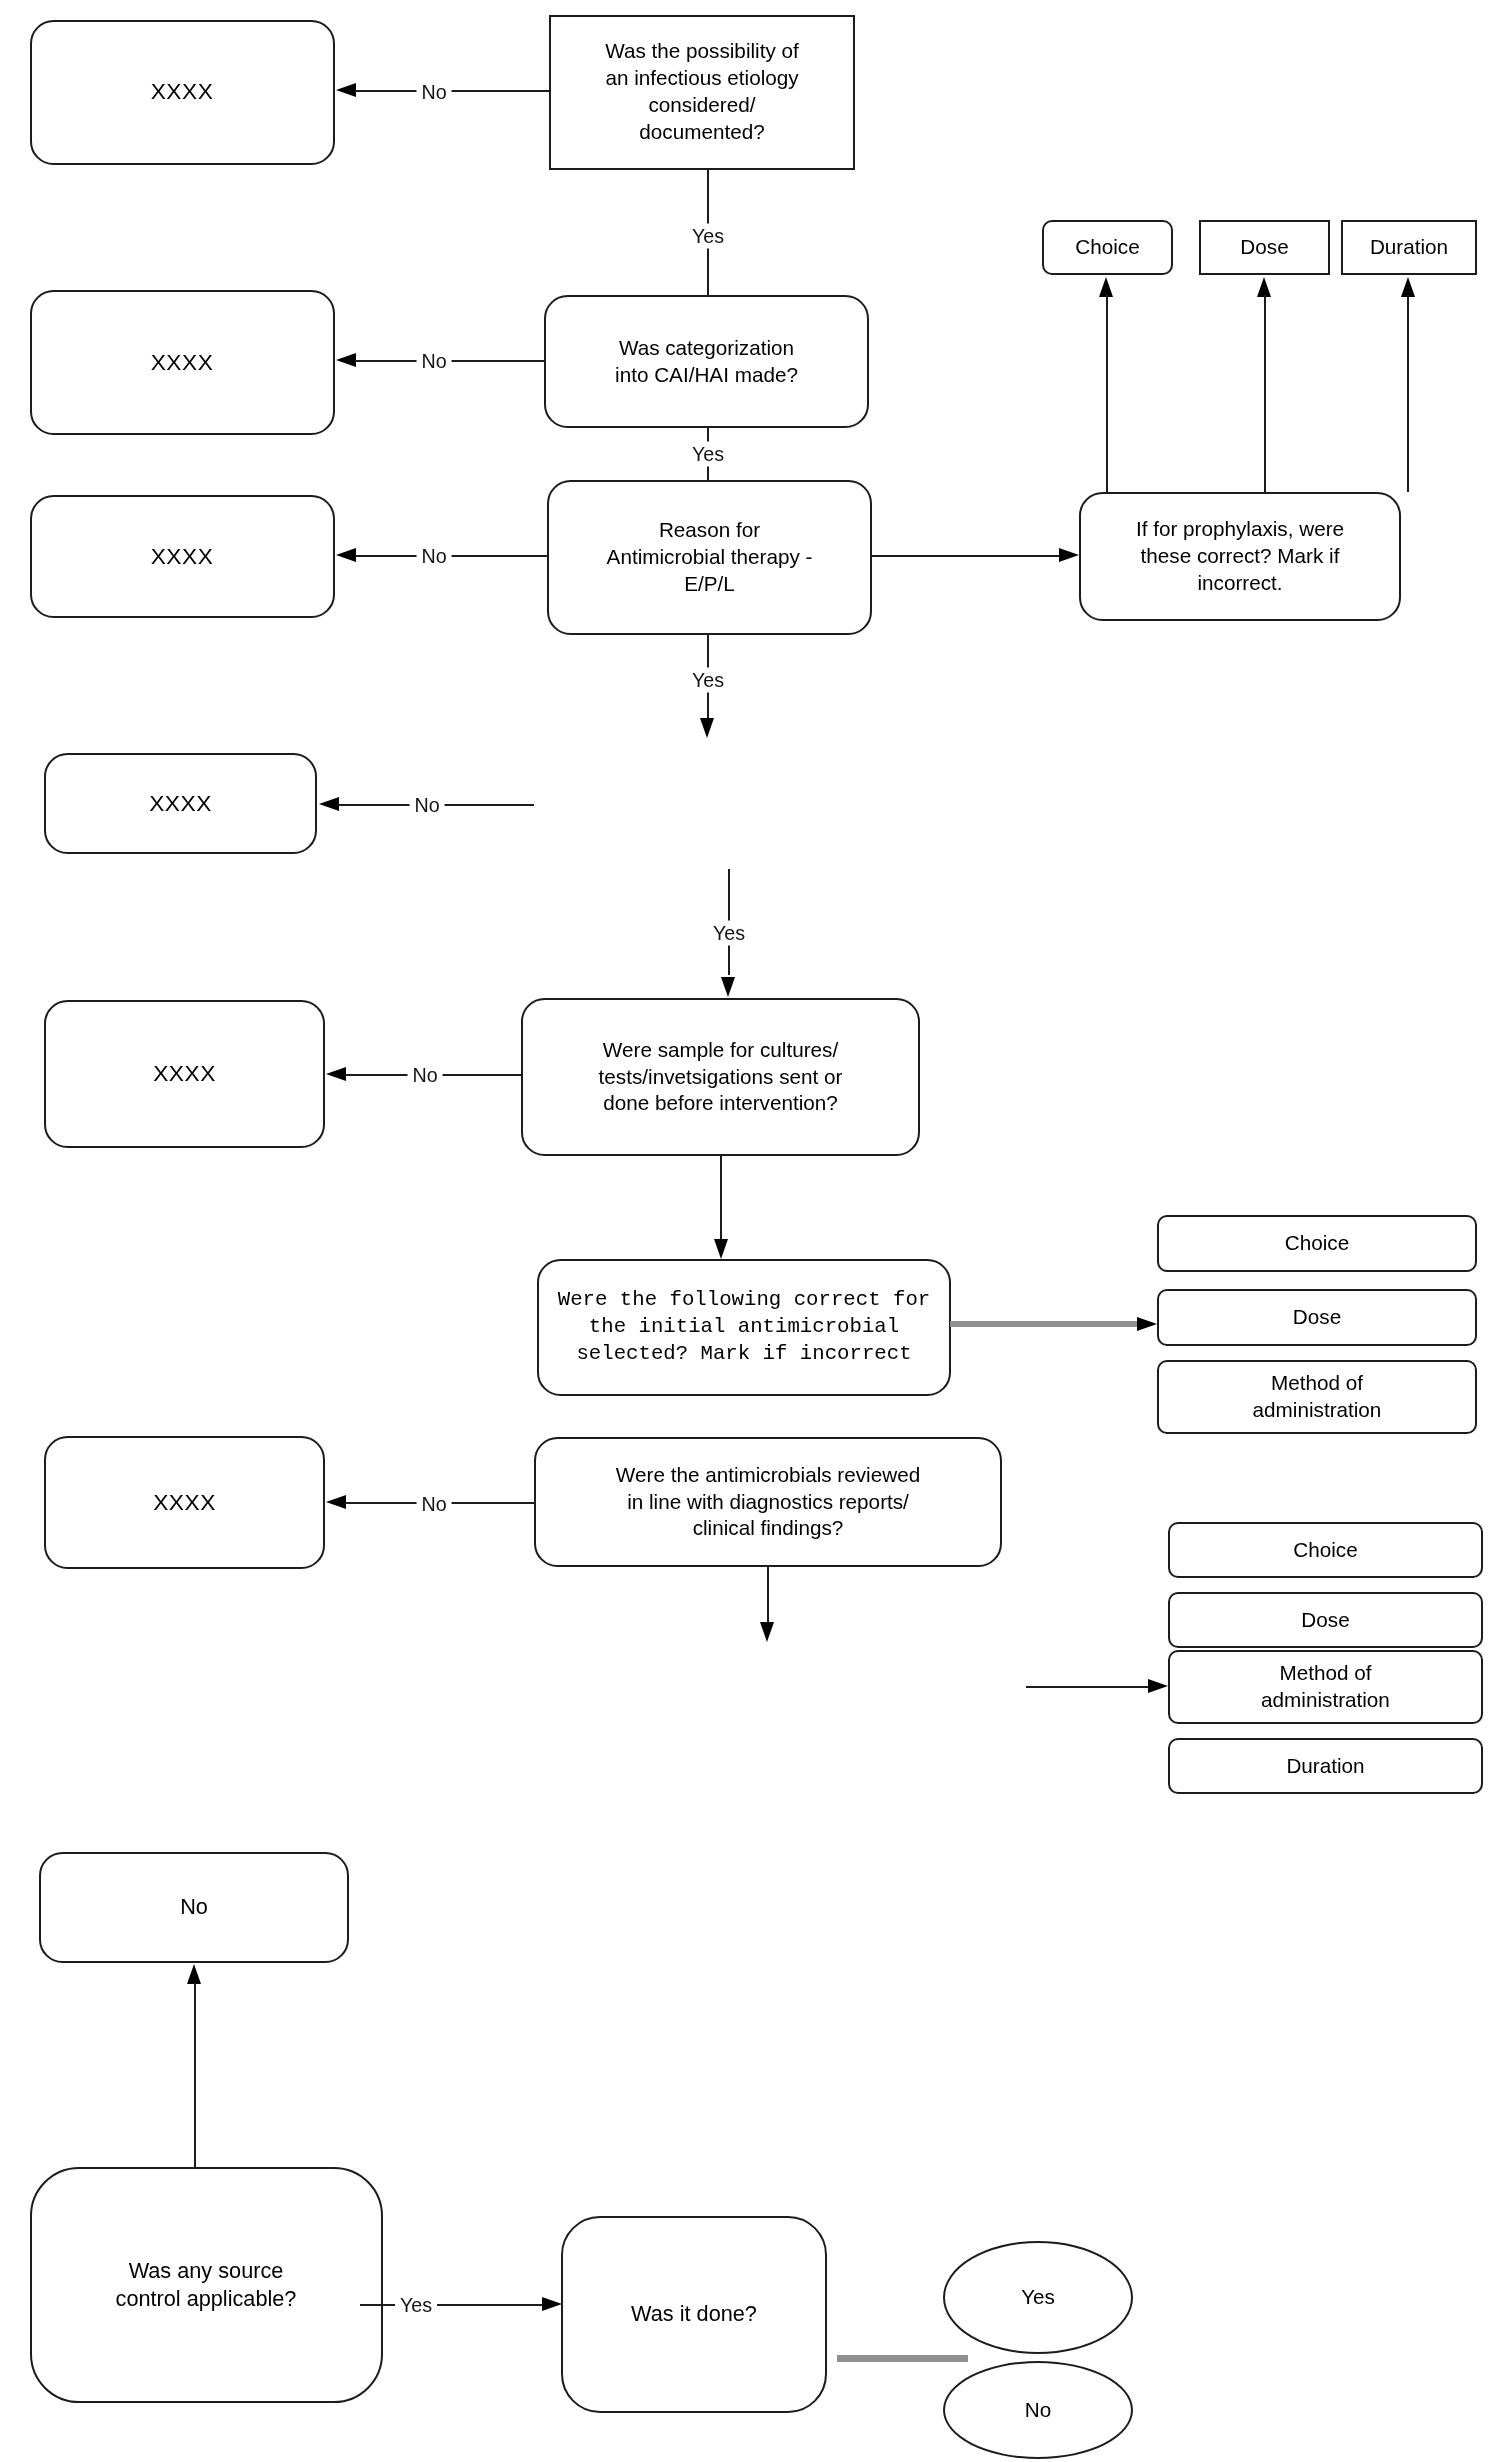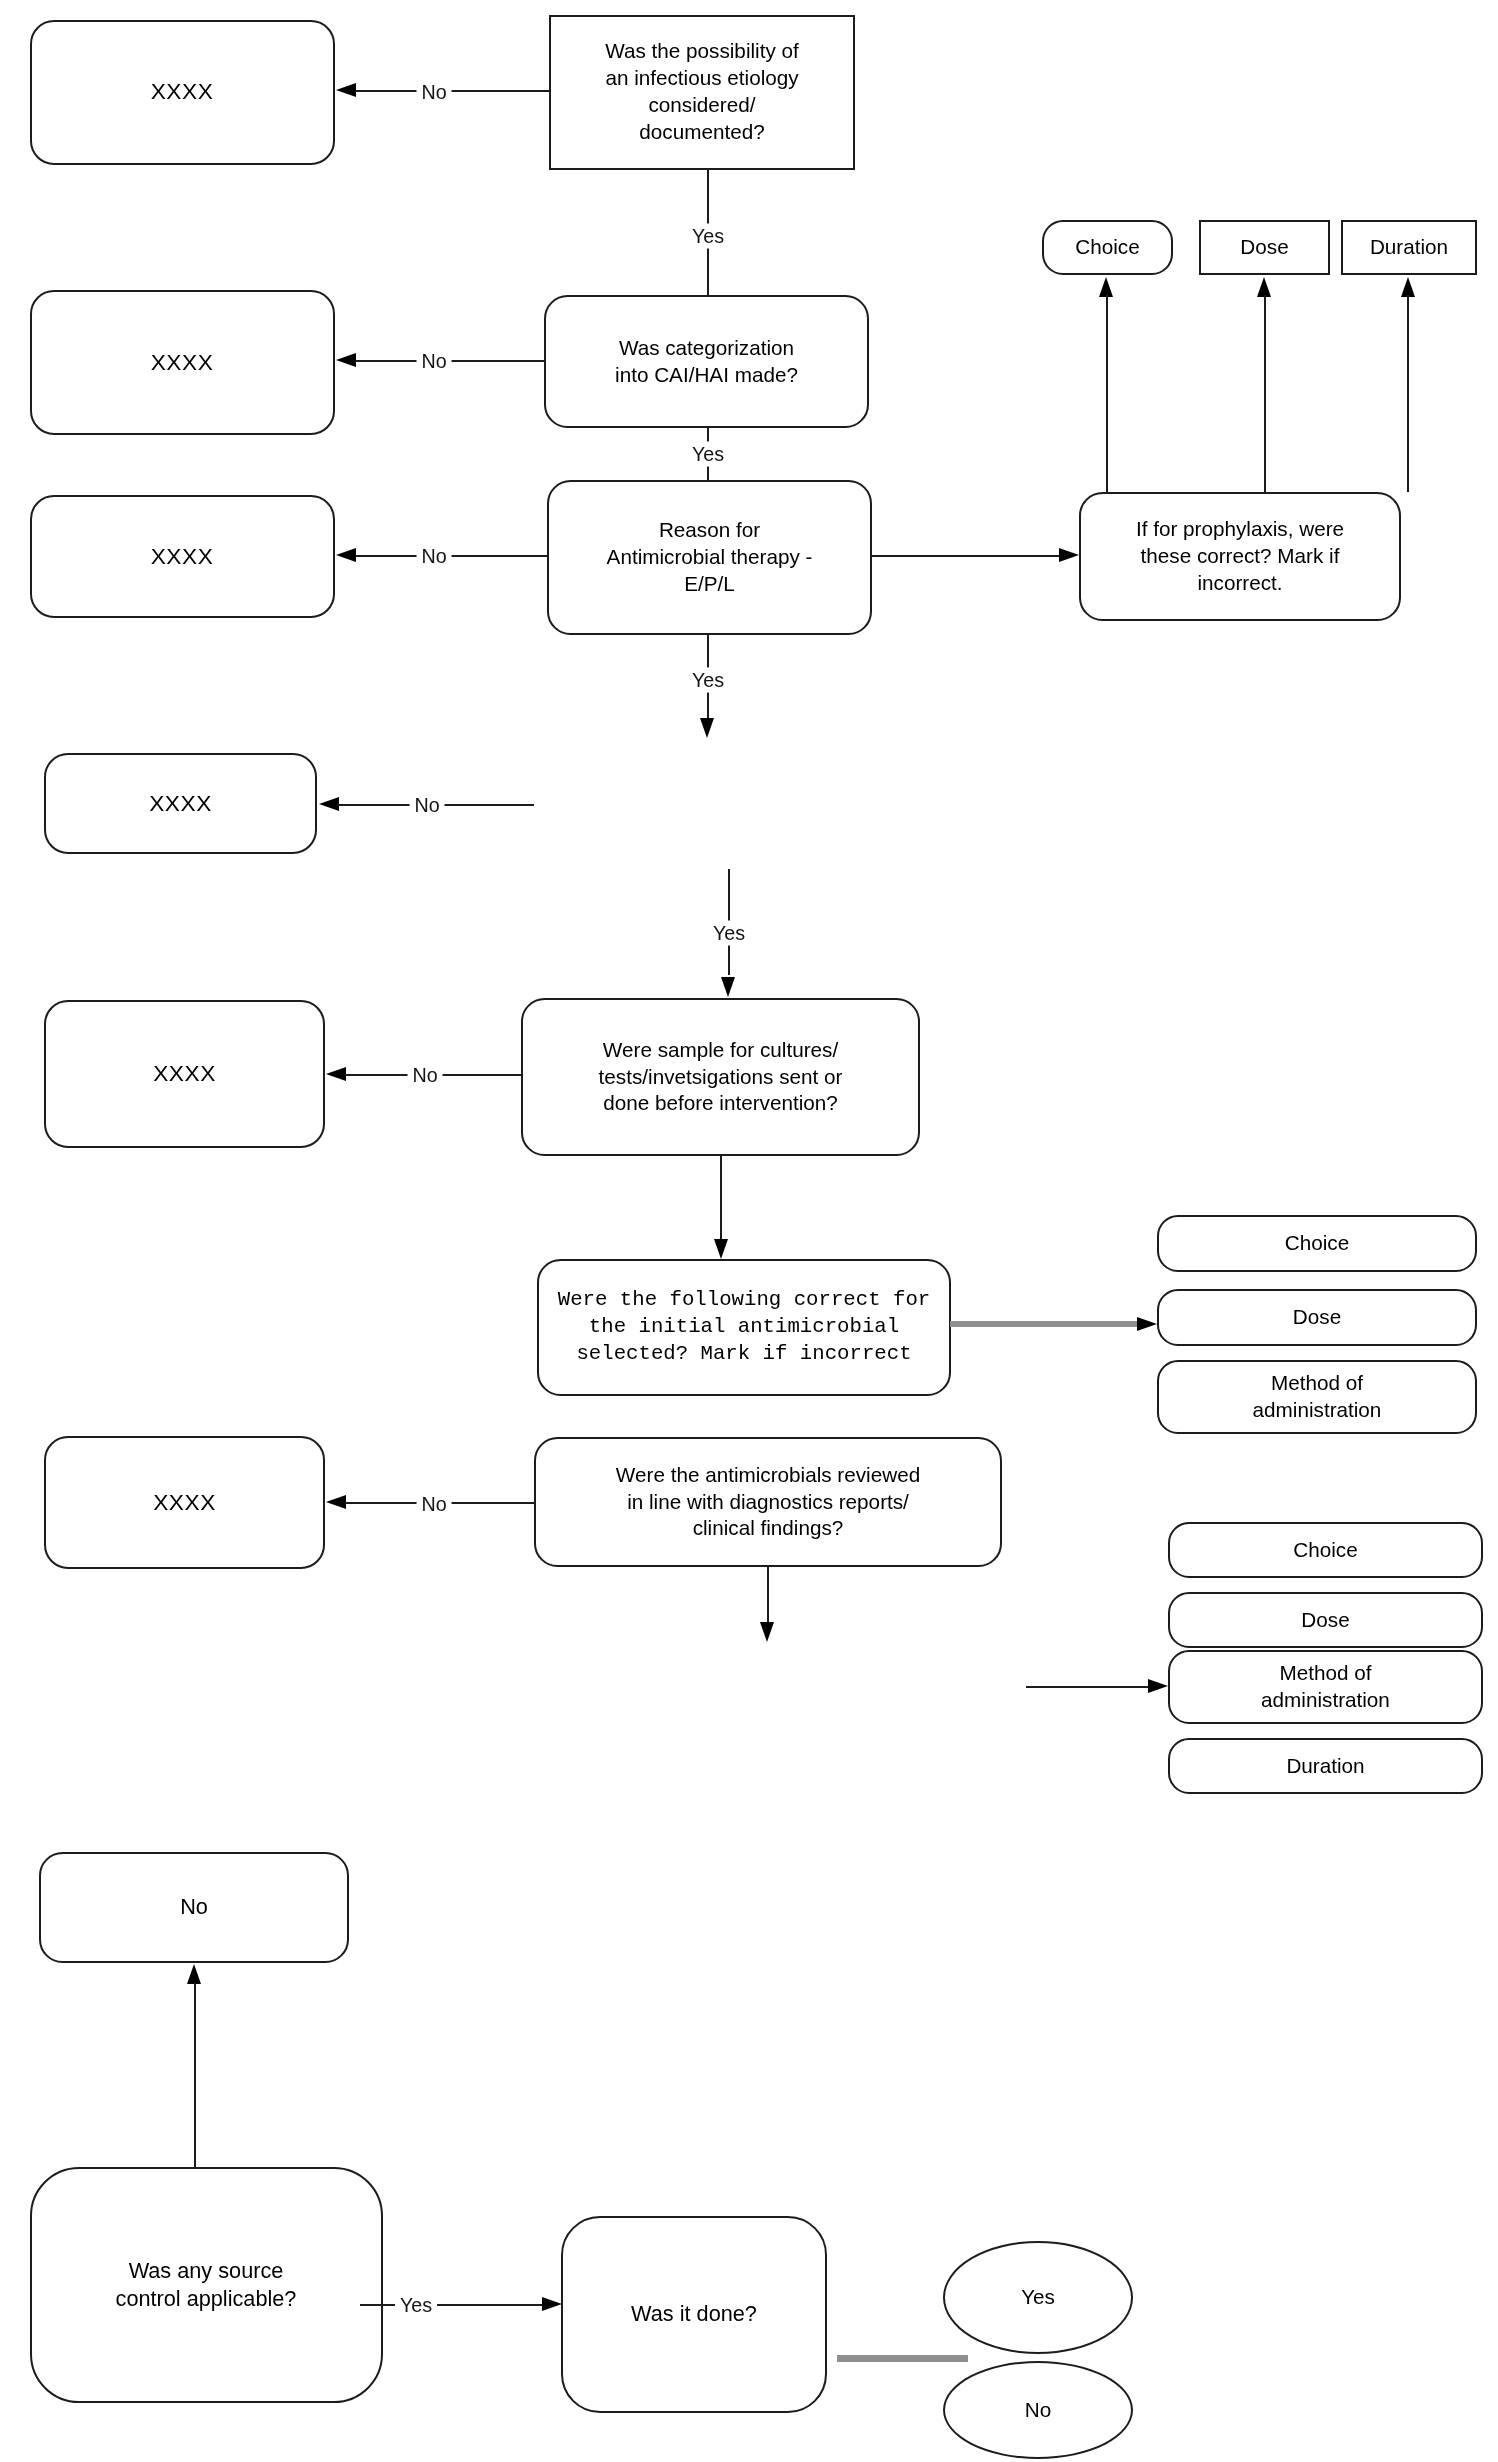--- a/index.html
+++ b/index.html
@@ -7,26 +7,26 @@
     position:relative;width:1498px;height:2463px;background:#ffffff;
     font-family:"Liberation Sans",sans-serif;color:#000;
   }
   .box{
     position:absolute;border:2px solid #1c1c1c;background:#ffffff;
     display:flex;align-items:center;justify-content:center;
     text-align:center;font-size:20.7px;line-height:1.3;white-space:pre-line;
     box-sizing:border-box;
   }
   .r45{border-radius:23.6px;}
-  .r28{border-radius:21px;}
+  .r28{border-radius:10px;}
   .r70{border-radius:39px;}
   .r90{border-radius:49px;}
   .ellipse{border-radius:50%;}
   .sharp{border-radius:0;}
-  .xxxx{font-size:22.7px;letter-spacing:0.5px;border-radius:24px;}
+  .xxxx{font-size:22.7px;letter-spacing:0.5px;}
   .big{font-size:21.7px;}
   .lineh{position:absolute;height:2px;background:#1c1c1c;}
   .linev{position:absolute;width:2px;background:#1c1c1c;}
   .grayline{background:#8f8f8f;}
   .arr{position:absolute;width:0;height:0;}
   .arr-left{border-top:7.9px solid transparent;border-bottom:7.9px solid transparent;border-right:20.7px solid #000;}
   .arr-right{border-top:7.9px solid transparent;border-bottom:7.9px solid transparent;border-left:20.7px solid #000;}
   .arr-up{border-left:7.9px solid transparent;border-right:7.9px solid transparent;border-bottom:20.7px solid #000;}
   .arr-down{border-left:7.9px solid transparent;border-right:7.9px solid transparent;border-top:20.7px solid #000;}
   .lbl{

